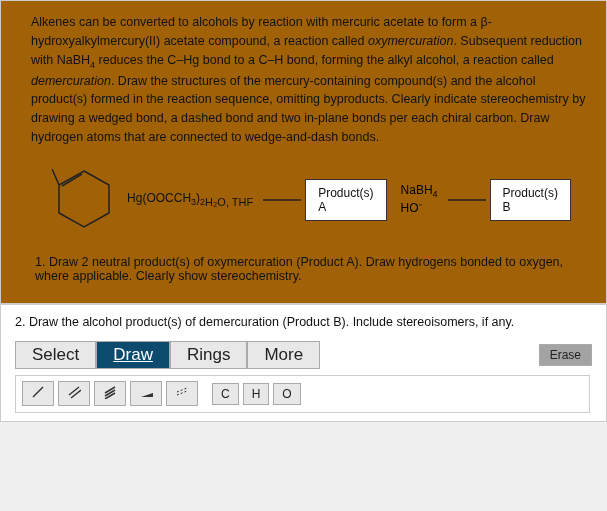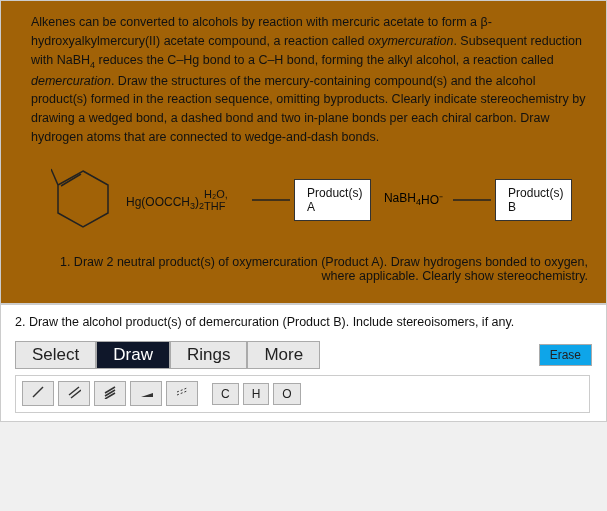--- a/index.html
+++ b/index.html
@@ -85,21 +85,21 @@
       color: #111;
     }
     .product-letter {
       font-size: 12px;
       color: #111;
     }
 
     
     .nabh-block {
       display: flex;
-      flex-direction: row;
+      flex-direction: column;
       align-items: flex-start;
       margin-right: 4px;
       font-size: 12px;
     }
 
     
     .sub-question {
       background: white;
       border: 1px solid #ccc;
       padding: 10px 14px 8px 14px;
@@ -120,26 +120,27 @@
     }
     .tool-btn-text {
       border: 1px solid #aaa;
       background: #e8e8e8;
       padding: 3px 16px;
       font-size: 17px;
       cursor: pointer;
       color: #222;
     }
     .tool-btn-text.active {
-      background: #0f172a;
+      background: #0c4a6e;
       color: white;
+      text-decoration: underline;
     }
     .erase-btn {
       border: 1px solid #aaa;
-      background: #0ea5e9;
+      background: #a3a3a3;
       padding: 3px 10px;
       font-size: 12px;
       cursor: pointer;
       color: #222;
       margin-left: auto;
     }
 
     
     .draw-canvas {
       border: 1px solid #ccc;
@@ -226,21 +227,21 @@
         </svg>
       </div>
 
       <div class="product-box">
         <div class="product-label">Product(s)</div>
         <div class="product-letter">B</div>
       </div>
 
     </div>
 
-    <div style="padding: 6px 4px 2px 4px; text-align: right;">
+    <div style="padding: 6px 4px 2px 4px;">
       <p class="sub-question-text">1. Draw 2 neutral product(s) of oxymercuration (Product A). Draw hydrogens bonded to oxygen, where applicable. Clearly show stereochemistry.</p>
     </div>
 
   </div>
 
   <div class="sub-question">
     <p class="sub-question-text">2. Draw the alcohol product(s) of demercuration (Product B). Include stereoisomers, if any.</p>
 
     <div class="toolbar">
       <button class="tool-btn-text">Select</button>

